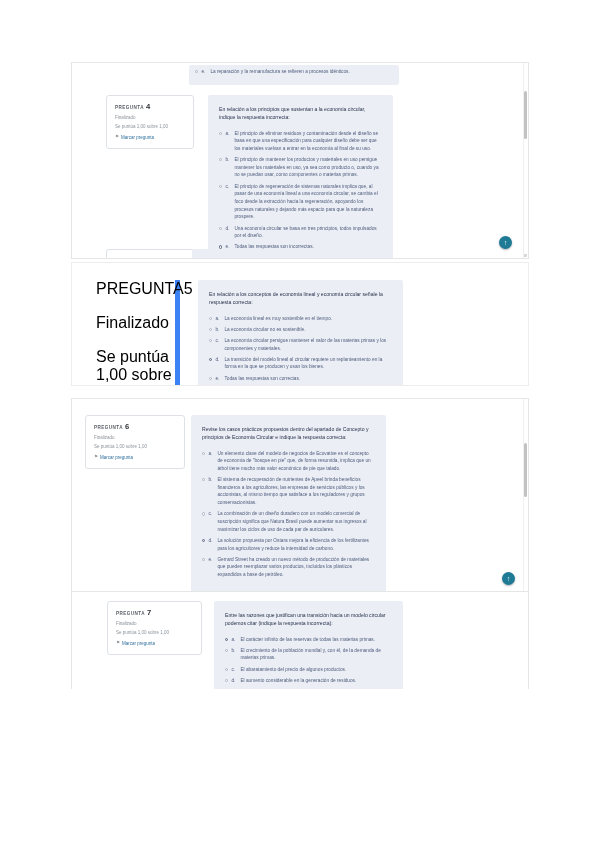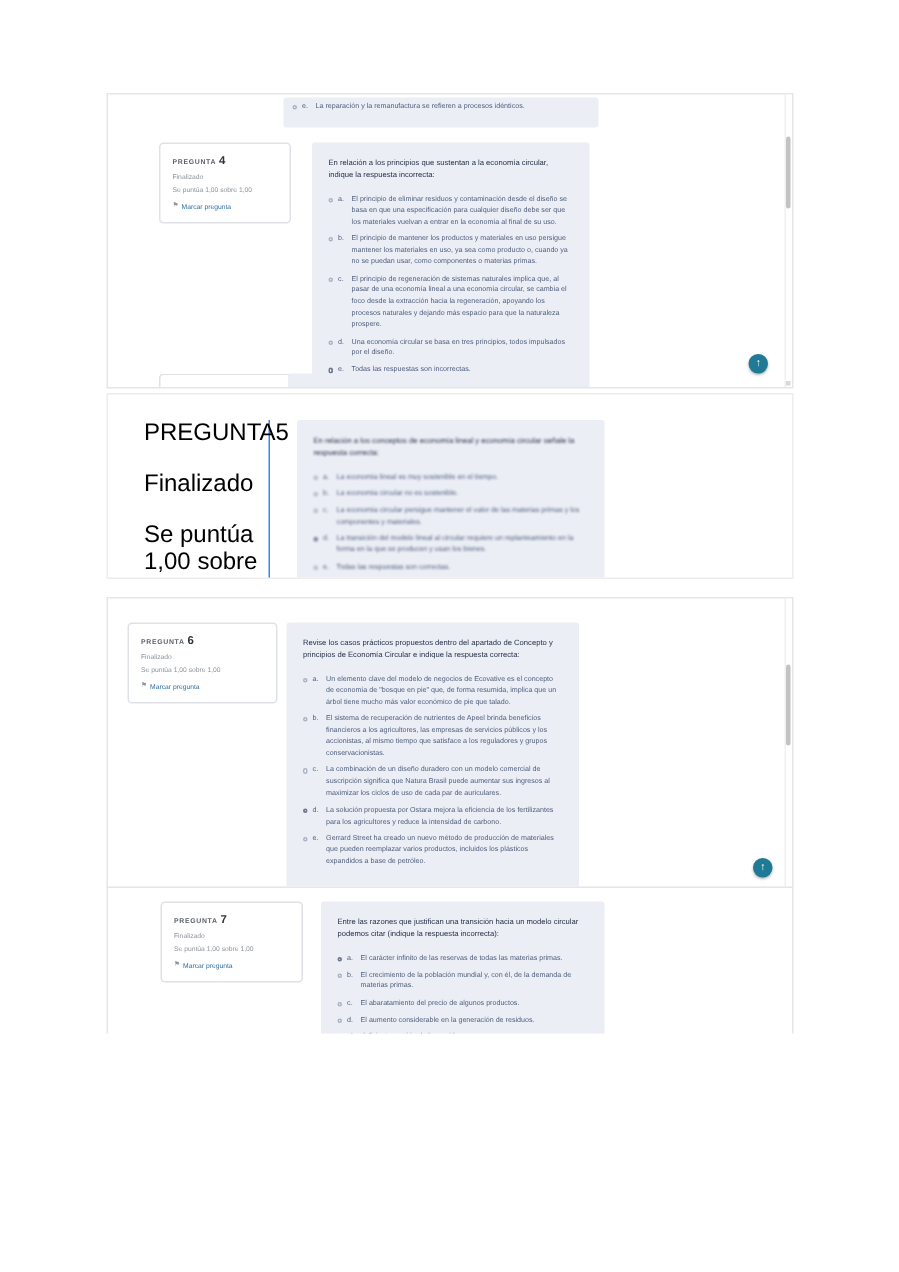--- a/index.html
+++ b/index.html
@@ -220,21 +220,21 @@
         <div class="scrollthumb" style="top:28px; height:48px;"></div>
         <div class="scrollarrow" style="bottom:1px;"></div>
       </div>
     </div>
   </div>
 
   <div class="segment blurred" style="left:71px; top:262px; width:458px; height:124px; border-color:#ededed;">
     <div class="seg-inner">
 
       <div class="qrow" style="position:absolute; left:20px; top:17px; width:420px;">
-        <div style="width:88px; padding-left:4px; border-right:1px solid #3b82f6; min-height:60px;">
+        <div style="width:88px; padding-left:4px; border-right:5px solid #3b82f6; min-height:60px;">
           <div class="qlabel">
             <span>PREGUNTA</span><span class="qnum">5</span>
           </div>
           <p class="qstate">Finalizado</p>
           <p class="qgrade">Se puntúa 1,00 sobre 1,00</p>
 
         </div>
 
         <div class="qbody" style="margin-left:18px; width:205px; padding:10px 11px 14px 11px;">
           <p class="qtext">En relación a los conceptos de economía lineal y economía circular señale la respuesta correcta:</p>

